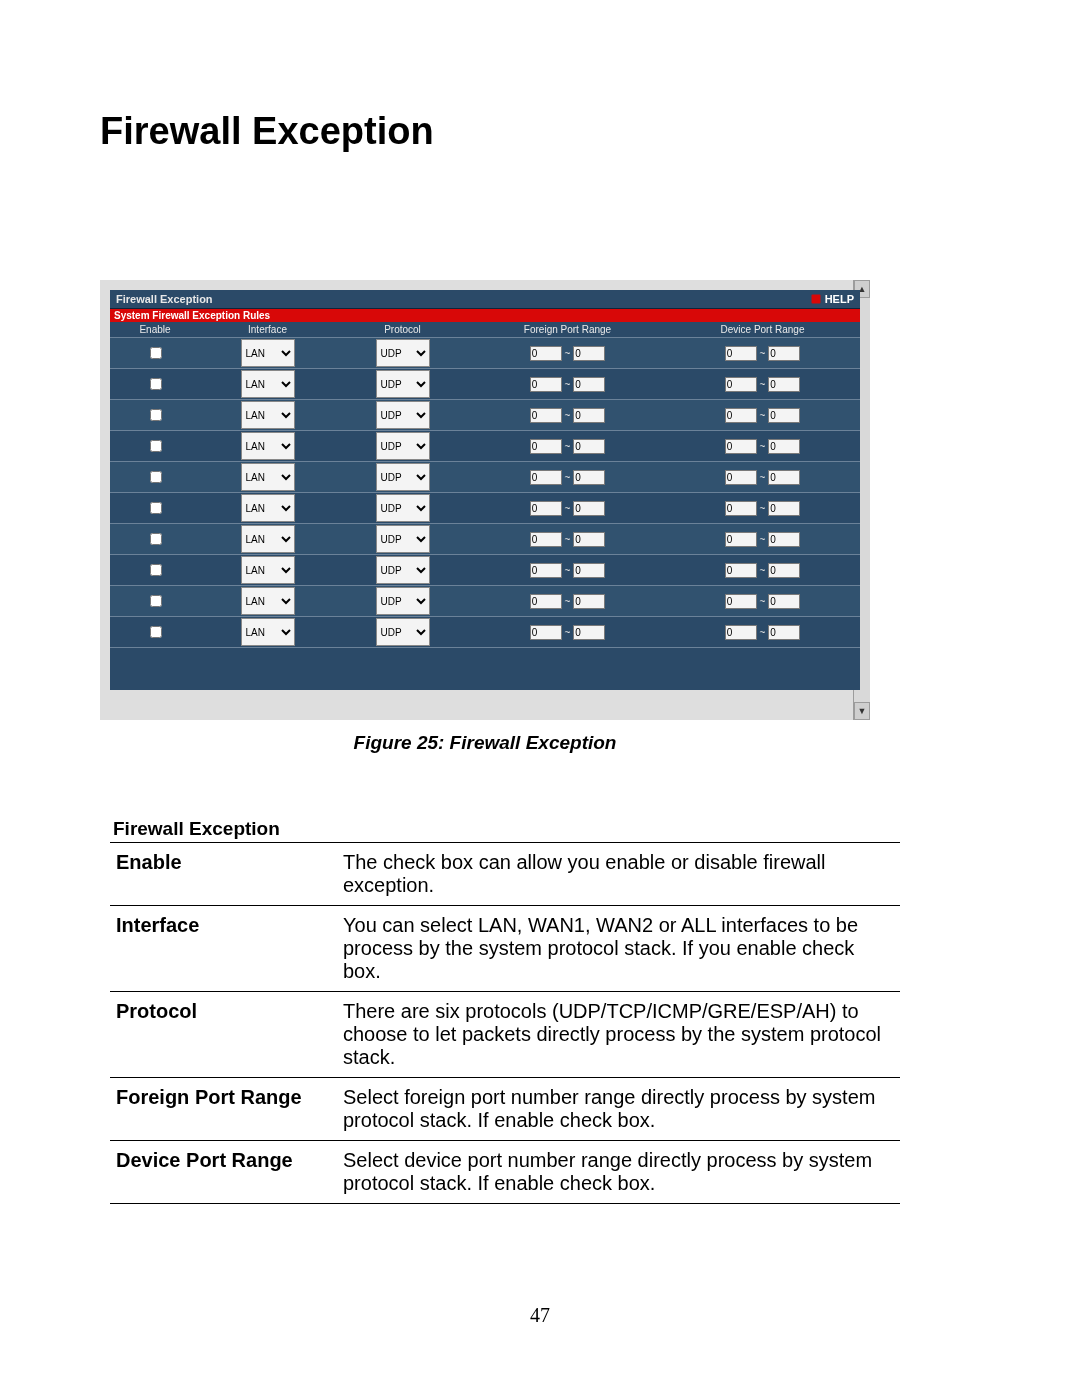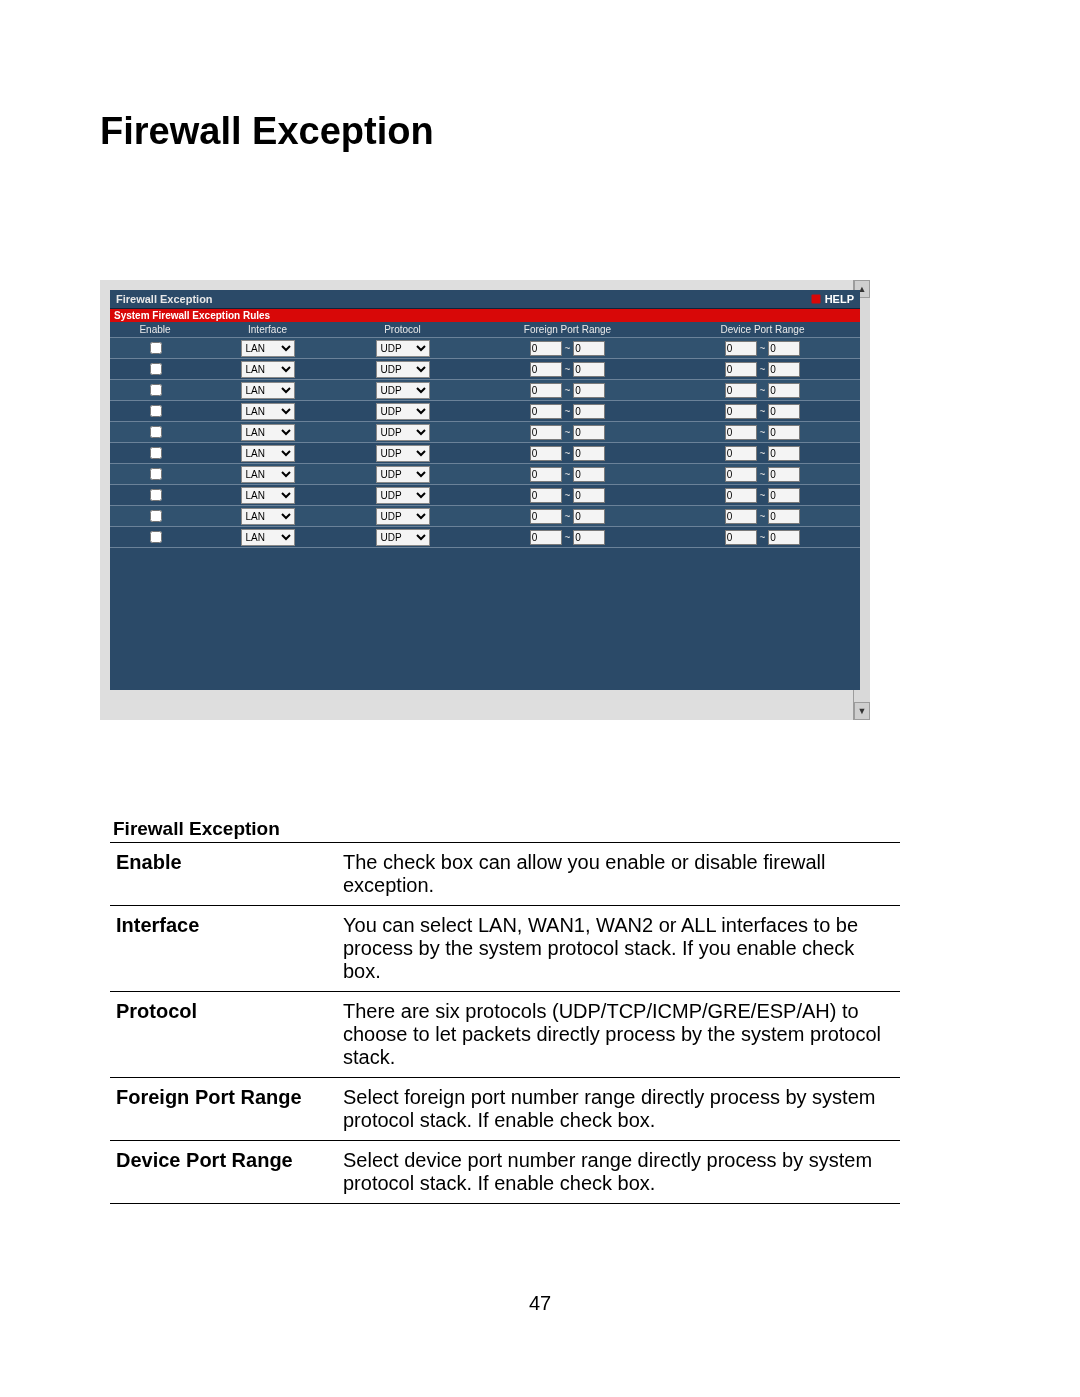--- a/index.html
+++ b/index.html
@@ -14,35 +14,35 @@
   .panel-titlebar{display:flex;justify-content:space-between;align-items:center;padding:3px 6px;border-bottom:1px solid #10243a;background:#2b4a68;}
   .panel-titlebar .t{font-weight:bold;color:#e8e8e8;}
   .help{color:#fff;font-weight:bold;display:flex;align-items:flex-end;gap:3px;}
   .help svg{width:12px;height:12px;}
   .banner{background:#d80808;color:#fff;font-size:10px;font-weight:bold;padding:1px 4px;}
   .tbl{width:100%;border-collapse:collapse;background:#2b4a68;}
   .tbl th{color:#eaeaea;font-weight:normal;font-size:10px;padding:2px 0;border-bottom:1px solid #6b8299;background:#2b4a68;}
   .tbl td{text-align:center;padding:1px 0;border-bottom:1px solid #6b8299;background:#2b4a68;font-size:10px;}
   .tbl tr.alt td{background:#31526f;}
   input[type=checkbox].chk{width:12px;height:12px;vertical-align:middle;}
-  select.slim{font-size:10px;height:17px;background:#f4f4f4;border:1px solid #888;width:54px;}
+  select.slim{font-size:10px;height:28px;background:#f4f4f4;border:1px solid #888;width:54px;}
   input.prt{font-size:10px;height:13px;width:28px;background:#f4f4f4;border:1px solid #7a7a7a;padding:0 1px;}
   .dash{color:#e0e0e0;font-size:10px;}
   .btnrow{text-align:center;padding-top:10px;}
   .btnrow button{font-size:10px;padding:1px 8px;background:#e6e6e6;border:1px solid #666;}
 
   .caption{position:absolute;top:732px;left:100px;width:770px;text-align:center;font-size:19px;font-style:italic;font-weight:700;}
 
   
   .def-title{position:absolute;top:818px;left:113px;font-size:19px;font-weight:700;}
   .def-table{position:absolute;top:842px;left:110px;width:790px;border-collapse:collapse;}
   .def-table td{border-top:1px solid #000;border-bottom:1px solid #000;padding:8px 6px;font-size:20px;vertical-align:top;}
   .def-table td.k{font-weight:700;width:215px;}
 
-  .pagenum{position:absolute;bottom:82px;left:0;right:0;text-align:center;font-size:20px;}
+  .pagenum{position:absolute;bottom:70px;left:0;right:0;text-align:center;font-size:20px;font-family:Liberation Serif, serif;}
 
   
   .scroll-v{position:absolute;top:0;right:0;width:16px;bottom:0;background:#d9d9d9;border-left:1px solid #9c9c9c;}
   .scroll-v .arrow{position:absolute;left:0;right:0;height:16px;background:#cfcfcf;border:1px solid #9c9c9c;display:flex;align-items:center;justify-content:center;font-size:9px;color:#333;}
   .scroll-v .arrow.up{top:0;}
   .scroll-v .arrow.down{bottom:0;}
 </style>
 </head>
 <body>
 
@@ -144,20 +144,21 @@
               <td><select class="slim"><option>LAN</option></select></td>
               <td><select class="slim"><option>UDP</option></select></td>
               <td><input class="prt" value="0" style=""><span class="dash"> ~ </span><input class="prt" value="0" style=""></td>
               <td><input class="prt" value="0" style=""><span class="dash"> ~ </span><input class="prt" value="0" style=""></td>
             </tr>
           </tbody>
       </table>
     </div>
   </div>
 
+  <div class="caption">Figure 25: Firewall Exception</div>
 
   <div class="def-title">Firewall Exception</div>
   <table class="def-table">
     <tbody id="def-body">
         <tr>
           <td class="k">Enable</td>
           <td>The check box can allow you enable or disable firewall exception.</td>
         </tr>
         <tr>
           <td class="k">Interface</td>

